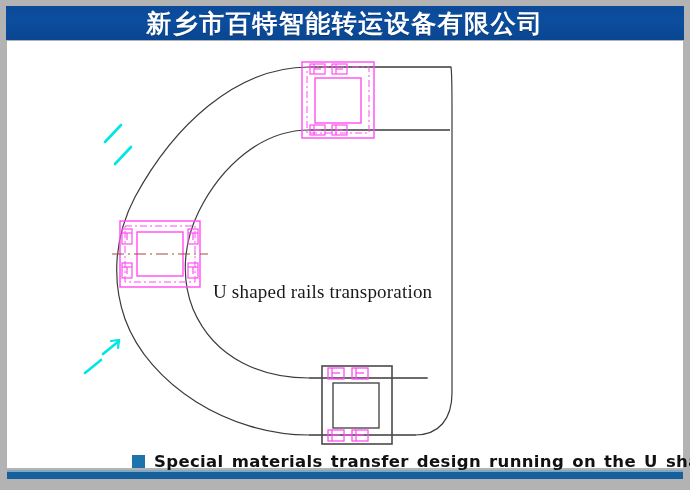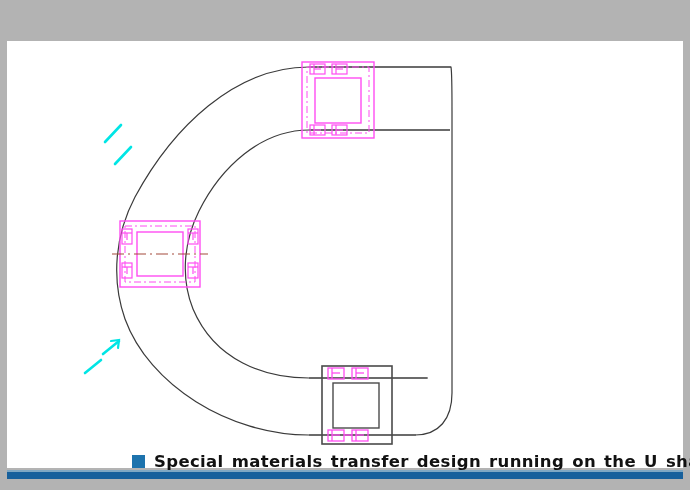--- a/index.html
+++ b/index.html
@@ -86,20 +86,23 @@
   .rule-dark{
     position:absolute;left:7px;top:472px;
     width:676px;height:7px;background:#17609c;
   }
 </style>
 </head>
 <body>
 
 <div id="slide">
 
+  <div class="banner">
+    <div class="banner-title">新乡市百特智能转运设备有限公司</div>
+  </div>
 
   <div class="canvas">
 
     <svg class="cad" viewBox="0 0 676 427">
 
       <g fill="none" stroke="#3a3a3a" stroke-width="1.2">
 
         <path d="M 444 26
                  C 443 26 443 26 443 26
                  L 302 26
@@ -202,20 +205,21 @@
             <line x1="10" y1="69" x2="18" y2="69"></line>
           <rect x="30" y="64" width="16" height="11"></rect>
             <line x1="34" y1="64" x2="34" y2="75"></line>
             <line x1="34" y1="69" x2="42" y2="69"></line>
           <line x1="22" y1="69" x2="30" y2="69"></line>
         </g>
       </g>
 
     </svg>
 
+    <div class="cad-label">U shaped rails transporation</div>
 
   </div>
 
   <div class="caption">
     <span class="cap-bullet"></span>
     <span class="cap-text">Special materials transfer design running on the U shaped rails</span>
   </div>
 
   <div class="rule-light"></div>
   <div class="rule-dark"></div>

